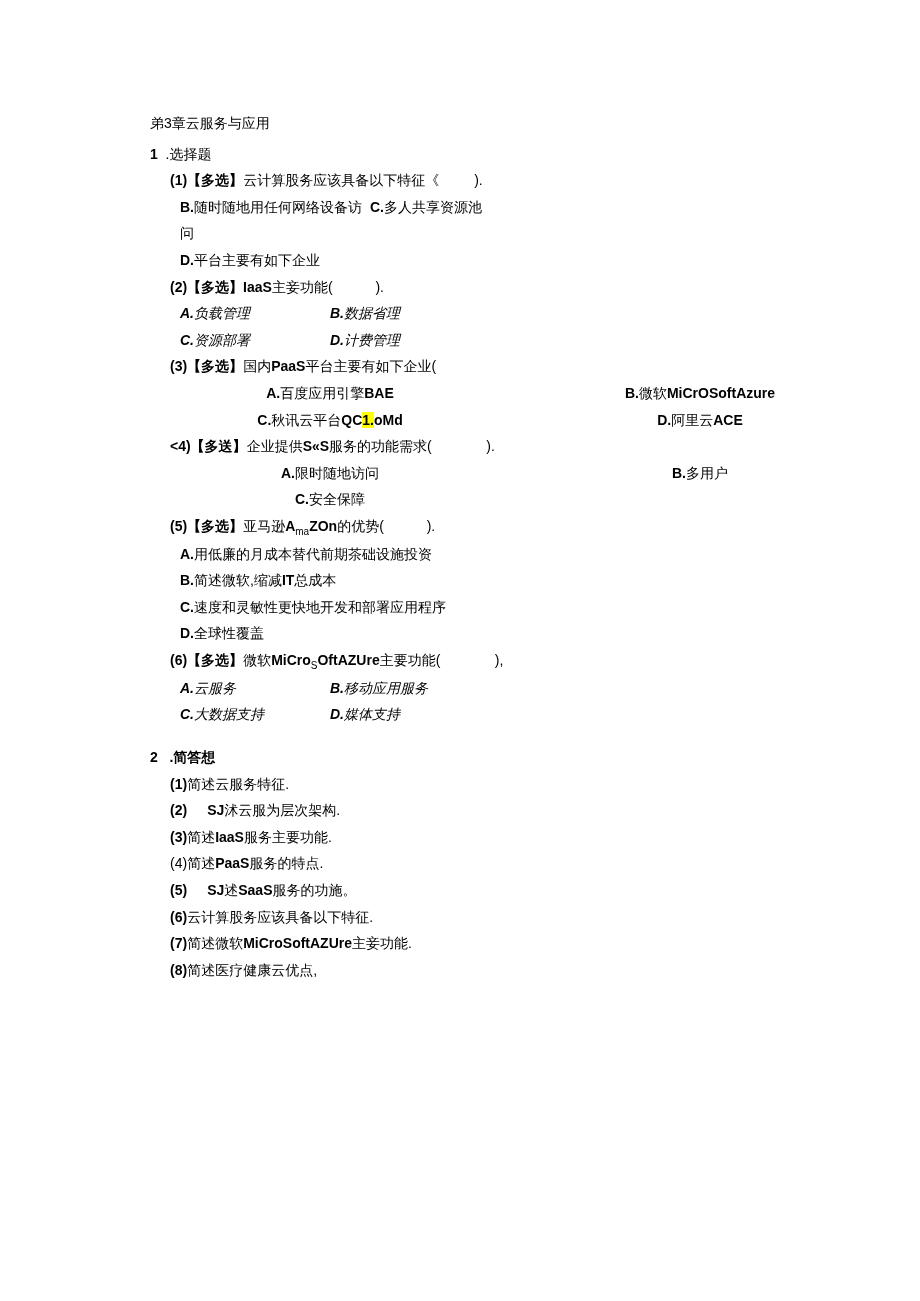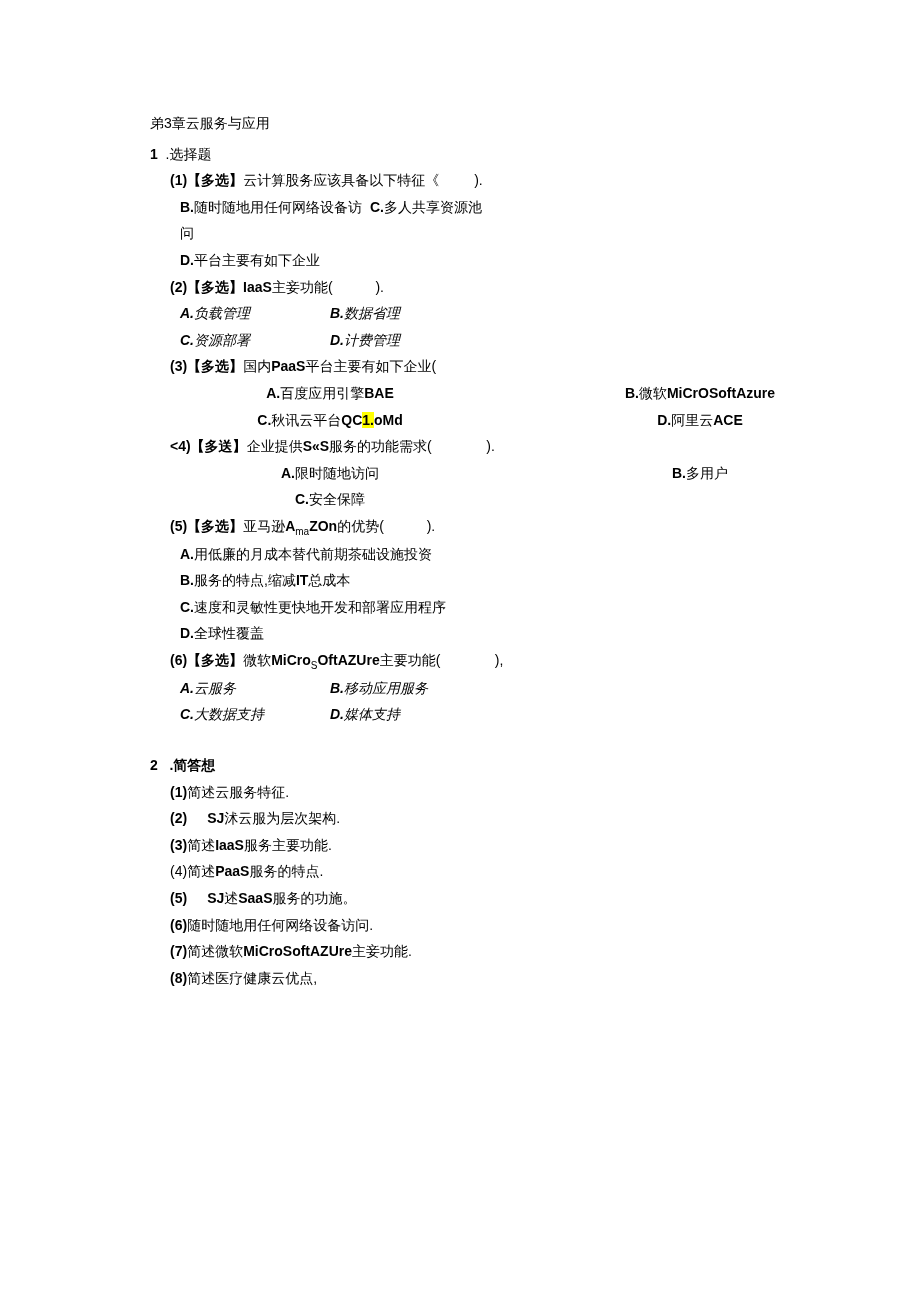--- a/index.html
+++ b/index.html
@@ -61,21 +61,21 @@
     }
     .highlight {
       background-color: #ffff00;
       font-weight: bold;
     }
     .subscript {
       font-size: 10px;
       vertical-align: sub;
     }
     .section2 {
-      margin-top: 24px;
+      margin-top: 16px;
     }
     .sa-item {
       padding-left: 20px;
     }
     .sa-num {
       font-weight: bold;
     }
     .sa-spaced {
       padding-left: 20px;
     }
@@ -132,21 +132,21 @@
   <div class="opt"><span class="prefix">A.</span><span>限时随地访问</span></div>
   <div class="opt"><span class="prefix">B.</span><span>多用户</span></div>
   <div class="opt"><span class="prefix">C.</span><span>安全保障</span></div>
 </div>
 
 <div class="question">
   <span class="q-text"><span>(5)【多选】</span></span><span>亚马逊</span><span class="q-text">A</span><span class="subscript">ma</span><span class="q-text">ZOn</span><span>的优势(</span>&nbsp;&nbsp;&nbsp;&nbsp;&nbsp;&nbsp;&nbsp;&nbsp;&nbsp;&nbsp;&nbsp;<span>).</span>
 </div>
 <div class="options-1col">
   <div class="opt"><span class="prefix">A.</span><span>用低廉的月成本替代前期茶础设施投资</span></div>
-  <div class="opt"><span class="prefix">B.</span><span>服务的特点,缩减</span><span class="bold-text">IT</span><span>总成本</span></div>
+  <div class="opt"><span class="prefix">B.</span><span>简述微软,缩减</span><span class="bold-text">IT</span><span>总成本</span></div>
   <div class="opt"><span class="prefix">C.</span><span>速度和灵敏性更快地开发和部署应用程序</span></div>
   <div class="opt"><span class="prefix">D.</span><span>全球性覆盖</span></div>
 </div>
 
 <div class="question">
   <span class="q-text"><span>(6)【多选】</span></span><span>微软</span><span class="q-text">MiCro</span><span class="subscript">S</span><span class="q-text">OftAZUre</span><span>主要功能(</span>&nbsp;&nbsp;&nbsp;&nbsp;&nbsp;&nbsp;&nbsp;&nbsp;&nbsp;&nbsp;&nbsp;&nbsp;&nbsp;&nbsp;<span>),</span>
 </div>
 <div class="options-2col-narrow">
   <div class="opt"><span class="prefix">A.</span><span>云服务</span></div>
   <div class="opt"><span class="prefix">B.</span><span>移动应用服务</span></div>
@@ -156,16 +156,16 @@
 
 <div class="section2">
   <div class="section-header">
     <span style="font-weight:bold">2</span>&nbsp;&nbsp;&nbsp;<span style="font-weight:bold">.简答想</span>
   </div>
   <div class="sa-item"><span class="sa-num">(1)</span><span>简述云服务特征.</span></div>
   <div class="sa-spaced"><span class="num">(2)</span><span class="sj">SJ</span><span>沭云服为层次架构.</span></div>
   <div class="sa-item"><span class="sa-num">(3)</span><span>简述</span><span style="font-weight:bold">IaaS</span><span>服务主要功能.</span></div>
   <div class="sa-item"><span>(4)</span><span>简述</span><span style="font-weight:bold">PaaS</span><span>服务的特点.</span></div>
   <div class="sa-spaced"><span class="num">(5)</span><span class="sj">SJ</span><span>述</span><span style="font-weight:bold">SaaS</span><span>服务的功施。</span></div>
-  <div class="sa-item"><span class="sa-num">(6)</span><span>随时随地用任何网络设备访问.</span></div>
+  <div class="sa-item"><span class="sa-num">(6)</span><span>云计算股务应该具备以下特征.</span></div>
   <div class="sa-item"><span class="sa-num">(7)</span><span>简述微软</span><span style="font-weight:bold">MiCroSoftAZUre</span><span>主妾功能.</span></div>
   <div class="sa-item"><span class="sa-num">(8)</span><span>简述医疗健康云优点,</span></div>
 </div>
 
 </body></html>

